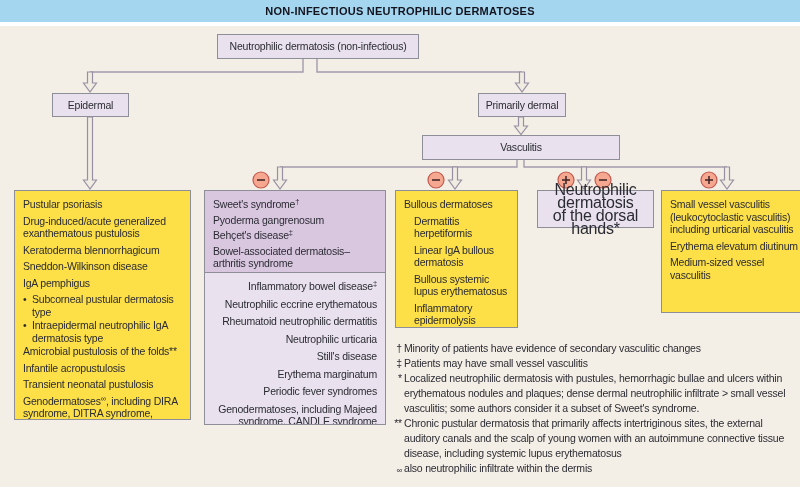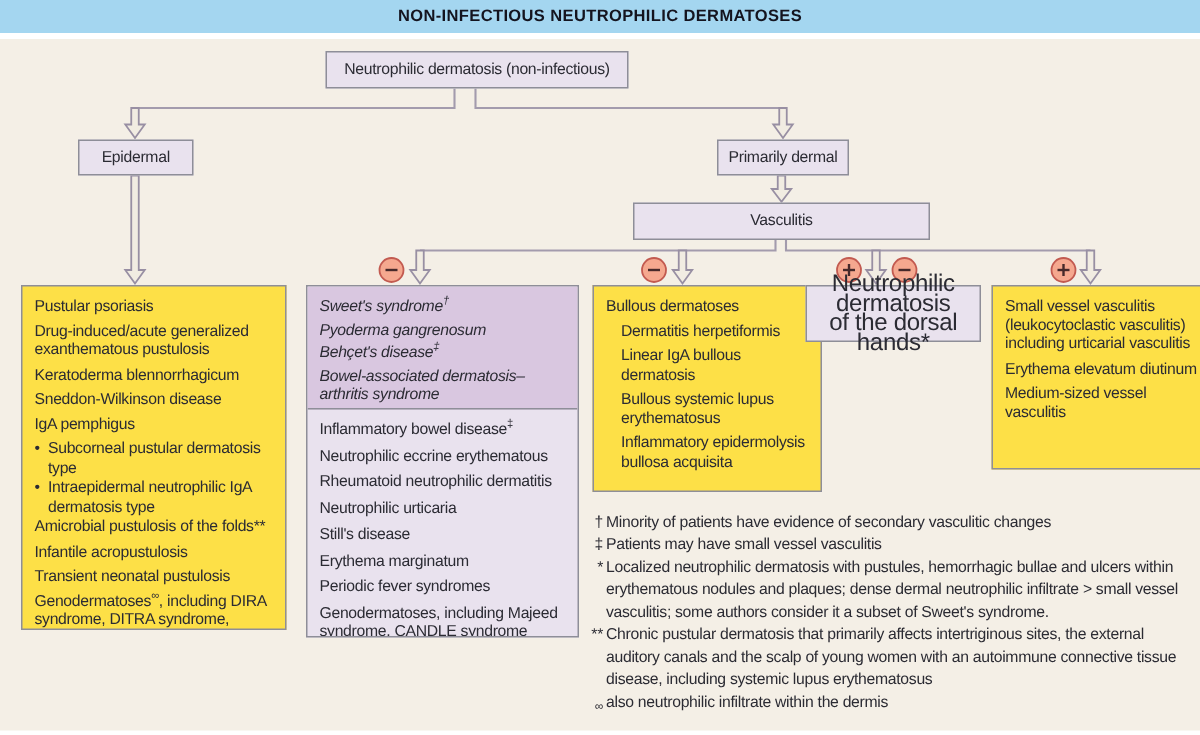--- a/index.html
+++ b/index.html
@@ -20,22 +20,22 @@
   .gap3 .entry{margin-bottom:3px;}
   .gap5 .entry{margin-bottom:5px;}
   .entry.indent{padding-left:10px;}
   .entry.bullet{display:flex;margin-bottom:1px;}
   .entry.bullet .dot{width:9px;flex:none;}
   sup{font-size:7.5px;line-height:0;}
 
   .twosect{position:absolute;border:1px solid #8e8e98;box-sizing:border-box;background:#e9e2ee;
            display:flex;flex-direction:column;font-size:10.5px;letter-spacing:-.2px;line-height:12.5px;overflow:hidden;}
   .sect{box-sizing:border-box;padding:7px 8px 3px 8px;}
-  .sect.top{background:#d9c7e0;border-bottom:1px solid #8e8e98;flex:none;height:82px;font-style:italic;}
-  .sect.bottom{flex:1;}
+  .sect.top{background:#d9c7e0;border-bottom:1px solid #8e8e98;flex:none;height:82px;}
+  .sect.bottom{flex:1;text-align:right;}
 
   .centerbox{position:absolute;background:#e9e2ee;border:1px solid #8e8e98;box-sizing:border-box;
              display:flex;flex-direction:column;align-items:center;justify-content:center;
              font-size:16px;letter-spacing:-.2px;line-height:13px;text-align:center;}
 
   .footnotes{position:absolute;left:384px;top:341px;width:412px;font-size:10.5px;
              letter-spacing:-.2px;line-height:15px;}
   .fn{display:flex;}
   .fn .marker{width:18px;flex:none;text-align:right;padding-right:2px;}
   .fn .marker.small{font-size:8px;padding-top:2px;}
@@ -135,21 +135,21 @@
         <div class="entry"><span>Neutrophilic eccrine erythematous</span></div>
         <div class="entry"><span>Rheumatoid neutrophilic dermatitis</span></div>
         <div class="entry"><span>Neutrophilic urticaria</span></div>
         <div class="entry"><span>Still's disease</span></div>
         <div class="entry"><span>Erythema marginatum</span></div>
         <div class="entry"><span>Periodic fever syndromes</span></div>
         <div class="entry"><span>Genodermatoses, including Majeed syndrome, CANDLE syndrome</span></div>
       </div>
   </div>
 
-  <div class="listbox" style="left:395px;top:190px;width:153px;height:138px;">
+  <div class="listbox" style="left:395px;top:190px;width:123px;height:138px;">
       <div class="entry"><span>Bullous dermatoses</span></div>
       <div class="entry indent"><span>Dermatitis herpetiformis</span></div>
       <div class="entry indent"><span>Linear IgA bullous dermatosis</span></div>
       <div class="entry indent"><span>Bullous systemic lupus erythematosus</span></div>
       <div class="entry indent"><span>Inflammatory epidermolysis bullosa acquisita</span></div>
     </div>
 
   <div class="centerbox" style="left:537px;top:190px;width:117px;height:38px;">
     <div>Neutrophilic dermatosis</div>
     <div>of the dorsal hands*</div>

